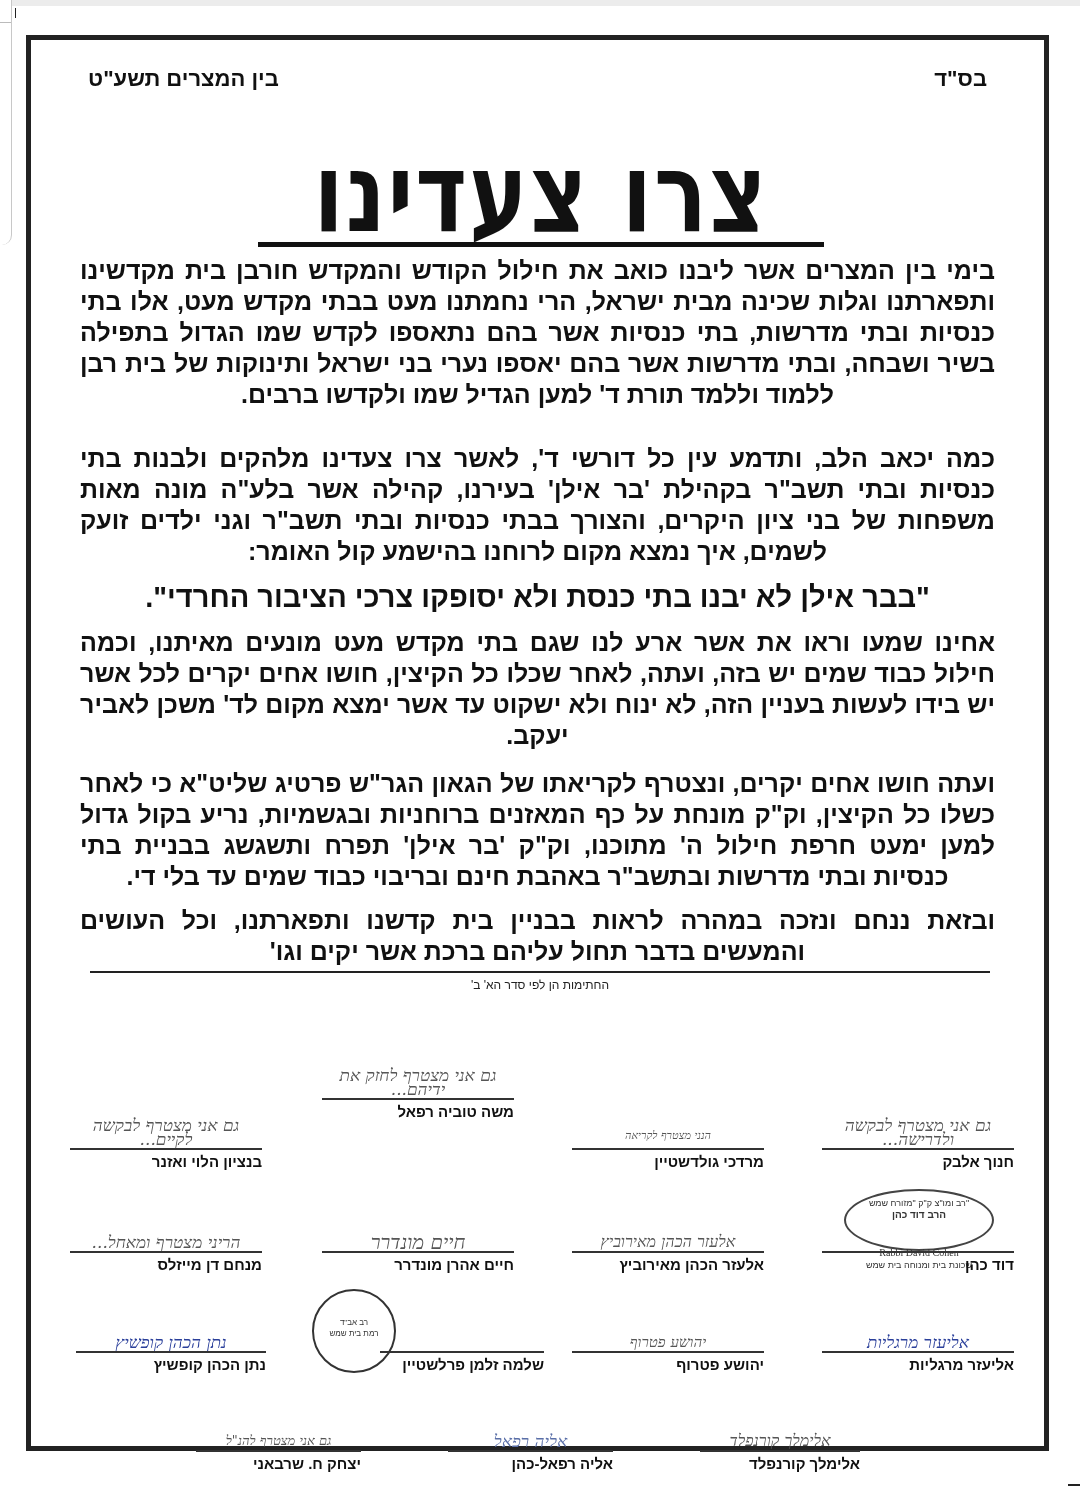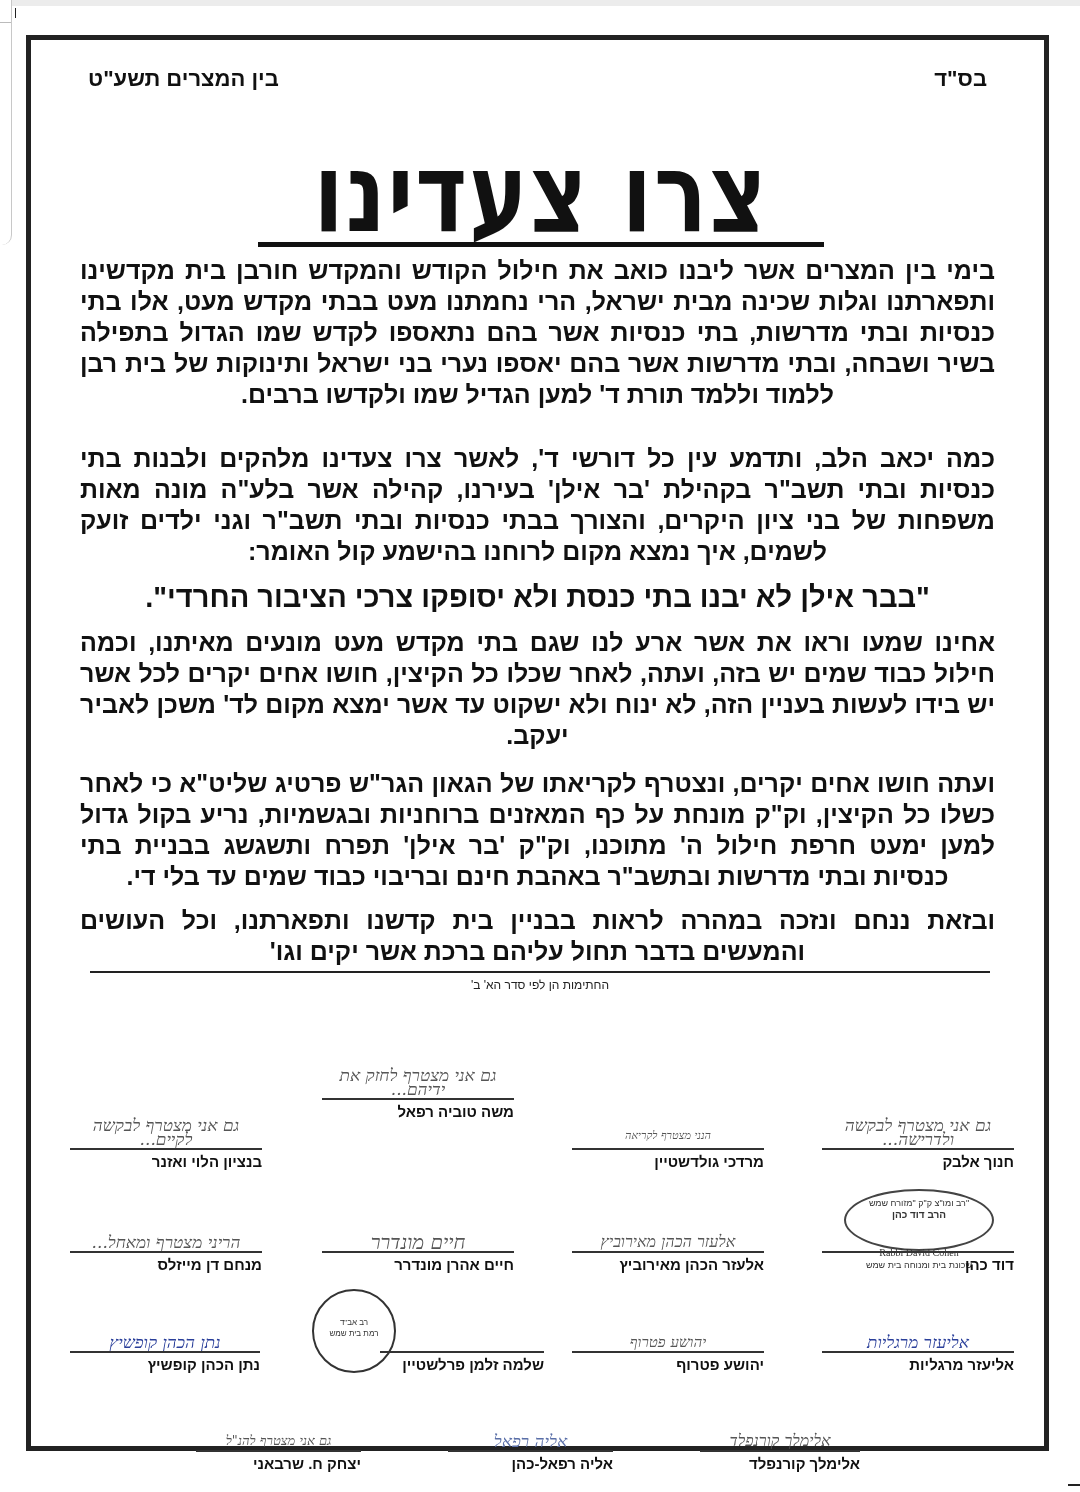--- a/index.html
+++ b/index.html
@@ -156,21 +156,21 @@
   <div class="name">יהושע פטרוף</div>
 </div>
 <div class="sig" style="left:380px; top:1285px; width:164px;">
   <div class="stamp-round">
     <div>רב אב"ד</div>
     <div>רמת בית שמש</div>
   </div>
   <div class="line"></div>
   <div class="name">שלמה זלמן פרלשטיין</div>
 </div>
-<div class="sig" style="left:70px; top:1285px; width:190px;">
+<div class="sig" style="left:76px; top:1285px; width:190px;">
   <div class="scrawl blue">נתן הכהן קופשיץ</div>
   <div class="line"></div>
   <div class="name">נתן הכהן קופשיץ</div>
 </div>
 
 <div class="sig" style="left:700px; top:1384px; width:160px;">
   <div class="scrawl" style="font-size:16px;">אלימלך קורנפלד</div>
   <div class="line"></div>
   <div class="name">אלימלך קורנפלד</div>
 </div>

